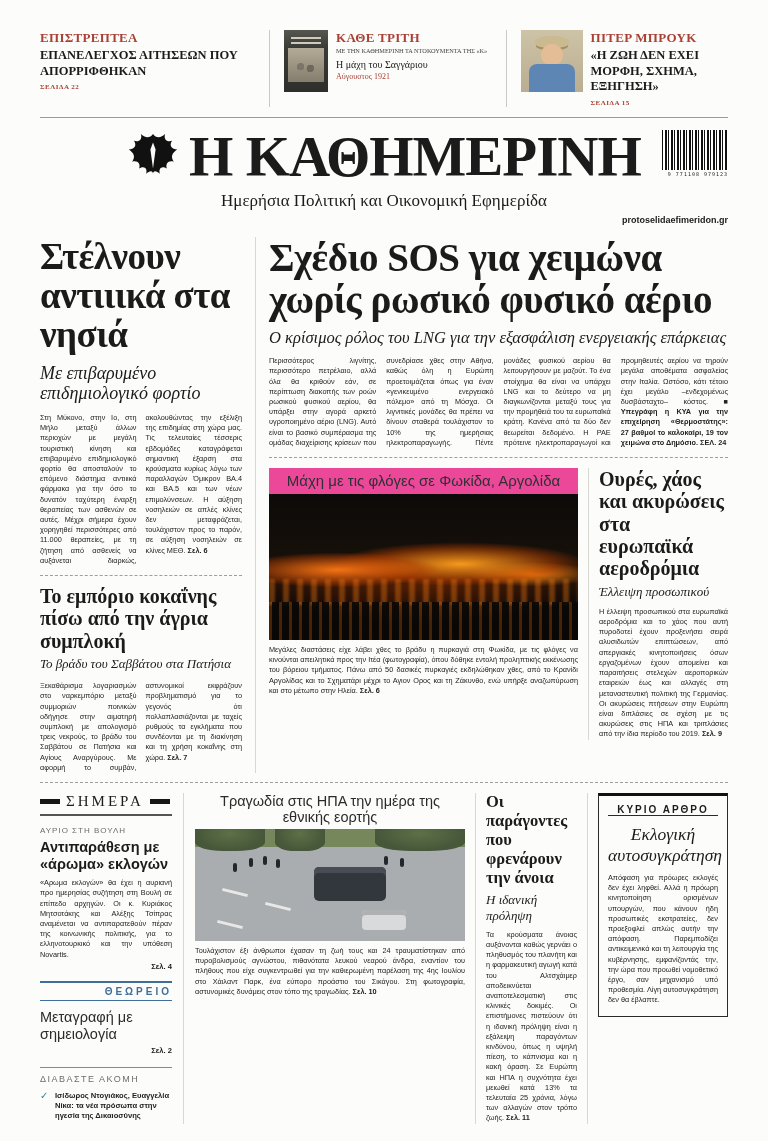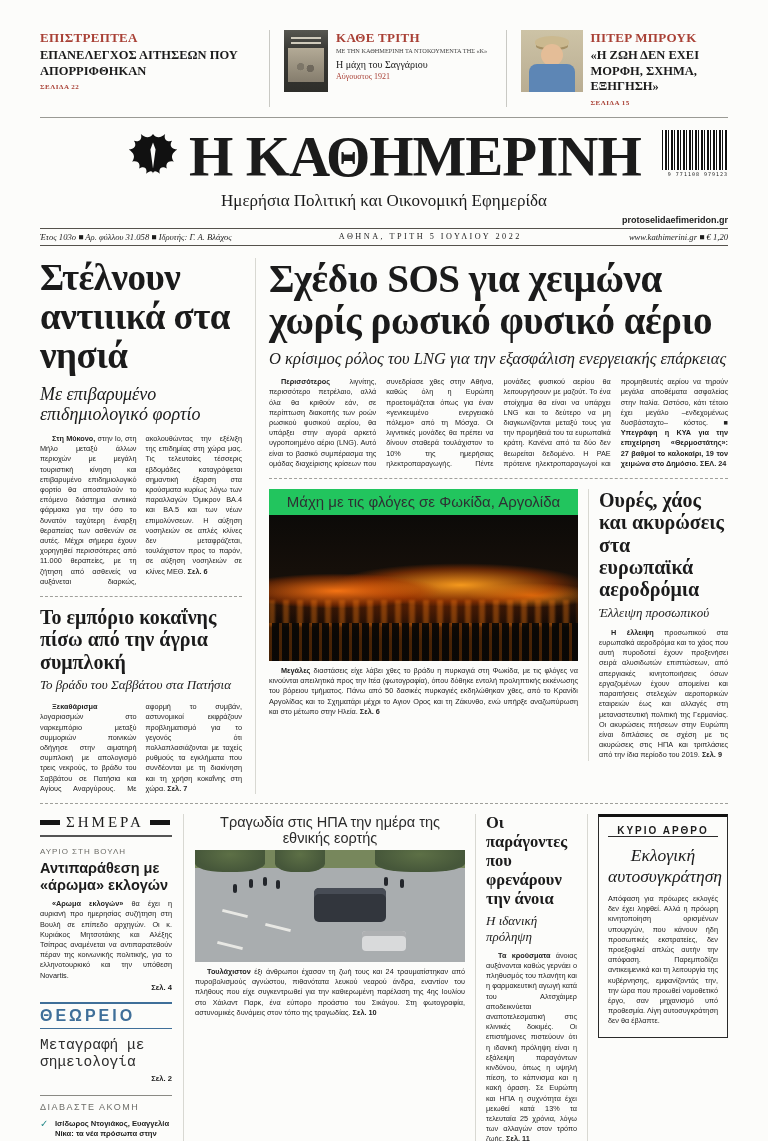--- a/index.html
+++ b/index.html
@@ -36,63 +36,63 @@
   .barcode-num{position:absolute;right:0;top:45px;font-size:5px;letter-spacing:1px;font-family:"DejaVu Sans Mono",monospace;}
   .mast-sub{font-size:17px;margin-top:6px;}
   .proto-row{text-align:right;font-family:"Liberation Sans",sans-serif;font-weight:bold;font-size:9px;margin-top:4px;}
   .dateline{display:flex;justify-content:space-between;align-items:center;border-top:1px solid #55524c;border-bottom:1px solid #55524c;
             margin-top:3px;padding:3px 0;font-size:8.6px;}
   .dl-left{font-style:italic;}
   .dl-center{letter-spacing:2.5px;font-size:8.2px;}
   .dl-right{font-style:italic;}
   
   .tiny{font-family:"Liberation Sans","DejaVu Sans",sans-serif;font-size:7.3px;line-height:1.4;color:#222;text-align:justify;}
-  .tiny b{font-weight:bold;margin-left:12px;}
+  .tiny b{font-weight:normal;}
   .serifhead-xl{font-size:37px;font-weight:bold;line-height:1.06;letter-spacing:-.5px;}
   .serifhead-l{font-size:39px;font-weight:600;line-height:1.08;letter-spacing:-.5px;}
   .serifhead-m{font-size:20px;font-weight:bold;line-height:1.12;}
   .serifhead-s{font-size:16.5px;font-weight:bold;line-height:1.15;}
   .subitalic{font-style:italic;font-size:18px;line-height:1.15;margin-top:8px;}
   .subitalic-s{font-style:italic;font-size:13px;margin-top:4px;}
   .dashes{border:0;border-top:1px dashed #9f9f9a;margin:9px 0;}
   .pageref{font-weight:bold;}
   
   .upper{display:grid;grid-template-columns:202px 1fr;column-gap:13px;margin-top:12px;}
   .upper .mainarea{border-left:1px solid #d8d8d2;padding-left:13px;}
   .lead-body{margin-top:9px;columns:2;column-gap:9px;}
   .main-sub{font-style:italic;font-size:16.5px;margin:7px 0 8px;}
   .main-body{columns:4;column-gap:10px;}
   .kbull{font-weight:bold;}
   
   .firegrid{display:grid;grid-template-columns:1fr 140px;column-gap:10px;margin-top:10px;}
   .fire-right{border-left:1px solid #d8d8d2;padding-left:10px;}
-  .fire-banner{background:#22c55e;color:#2e3133;font-family:"Liberation Sans",sans-serif;font-size:15px;text-align:center;padding:4px 0 5px;}
+  .fire-banner{background:#ec4899;color:#2e3133;font-family:"Liberation Sans",sans-serif;font-size:15px;text-align:center;padding:4px 0 5px;}
   .fire-photo{height:146px;position:relative;overflow:hidden;background:
      radial-gradient(ellipse 45% 16% at 22% 52%, rgba(255,120,20,.95), rgba(180,60,0,.4) 60%, transparent 75%),
      radial-gradient(ellipse 55% 20% at 62% 48%, rgba(255,160,30,.95), rgba(200,70,0,.45) 55%, transparent 75%),
      radial-gradient(ellipse 30% 12% at 85% 55%, rgba(255,140,20,.9), transparent 70%),
      radial-gradient(ellipse 70% 30% at 50% 62%, rgba(120,40,0,.6), transparent 80%),
      linear-gradient(180deg,#0c0a08 0%,#17100a 45%,#241208 55%,#120a06 70%,#060504 100%);}
   .fire-photo .glow{position:absolute;left:0;right:0;top:58%;height:18%;background:
      repeating-linear-gradient(90deg, rgba(255,130,20,.35) 0 6px, transparent 6px 14px);filter:blur(1px);}
   .fire-photo .water{position:absolute;left:0;right:0;bottom:0;height:26%;background:
      repeating-linear-gradient(90deg, rgba(255,120,10,.25) 0 3px, rgba(10,8,6,.9) 3px 10px);}
   .caption{margin-top:5px;}
   
   .lower{display:grid;grid-template-columns:132px 1fr;column-gap:11px;margin-top:10px;}
   .rail{padding-right:0;}
   .simera-head{display:flex;align-items:center;gap:6px;border-bottom:2px solid #555;padding-bottom:4px;}
   .simera-head .bar{flex:0 0 20px;height:5px;background:#161616;}
   .simera-head .t{font-size:15px;letter-spacing:3px;}
   .gray-kicker{font-family:"Liberation Sans",sans-serif;color:#6d6d68;font-size:8px;letter-spacing:1px;margin-top:10px;}
   .sans-head{font-family:"Liberation Sans",sans-serif;font-weight:bold;font-size:14.5px;line-height:1.18;margin-top:4px;}
   .railpage{text-align:right;font-weight:bold;font-size:7.6px;font-family:"Liberation Sans",sans-serif;margin-top:2px;}
-  .theoreio{border-top:2px solid #3f6f99;border-bottom:1px solid #3f6f99;margin-top:10px;padding:3px 0;text-align:left;
-            color:#3f6f99;font-family:"Liberation Sans",sans-serif;font-weight:bold;font-size:16px;letter-spacing:3px;}
-  .theo-title{font-family:Liberation Mono, monospace;font-size:14.5px;color:#2c2c2c;margin-top:8px;line-height:1.2;}
+  .theoreio{border-top:2px solid #3f6f99;border-bottom:1px solid #3f6f99;margin-top:10px;padding:3px 0;text-align:right;
+            color:#3f6f99;font-family:"Liberation Sans",sans-serif;font-weight:bold;font-size:10px;letter-spacing:3px;}
+  .theo-title{font-family:Liberation Sans, sans-serif;font-size:14.5px;color:#2c2c2c;margin-top:8px;line-height:1.2;}
   .readmore-head{border-top:1px solid #8a8a84;margin-top:12px;padding-top:6px;color:#6d6d68;
                  font-family:"Liberation Sans",sans-serif;font-size:9px;letter-spacing:1.5px;}
   .rm-item{display:flex;gap:5px;margin-top:7px;}
   .rm-check{color:#2a8c8c;font-weight:bold;font-size:10px;line-height:1;flex:0 0 10px;font-family:"DejaVu Sans",sans-serif;}
   .rm-text{font-family:"Liberation Sans",sans-serif;font-weight:bold;font-size:7.6px;line-height:1.35;color:#222;}
   .lower-right{border-left:1px solid #d8d8d2;padding-left:11px;}
   .midrow{display:grid;grid-template-columns:1fr 102px 141px;column-gap:10px;}
   .midrow > div + div{border-left:1px solid #d8d8d2;padding-left:10px;}
   .usa-head{font-family:"Liberation Sans",sans-serif;font-size:14.5px;text-align:center;color:#2b2b2b;padding-bottom:4px;}
   .usa-photo{height:112px;position:relative;overflow:hidden;background:linear-gradient(180deg,#77875c 0 16%,#a9adaf 16% 100%);}
@@ -151,25 +151,20 @@
     <div class="mast-title">
       <span><svg viewBox="0 0 60 52" aria-hidden="true">
             <path d="M30 4 C26 10 20 8 16 4 C18 10 14 14 8 12 C12 18 8 22 2 22 C8 26 10 30 6 36 C12 34 16 38 14 44 C20 40 24 44 22 50 C26 46 30 46 30 50 C30 46 34 46 38 50 C36 44 40 40 46 44 C44 38 48 34 54 36 C50 30 52 26 58 22 C52 22 48 18 52 12 C46 14 42 10 44 4 C40 8 34 10 30 4 Z M30 14 L33 22 L30 44 L27 22 Z" fill="#111"></path>
           </svg></span>
       <span>Η ΚΑΘΗΜΕΡΙΝΗ</span>
     </div>
     <div class="barcode"></div>
     <div class="barcode-num">9 771108 979123</div>
     <div class="mast-sub">Ημερήσια Πολιτική και Οικονομική Εφημερίδα</div>
     <div class="proto-row">protoselidaefimeridon.gr</div>
-    <div class="dateline">
-      <span class="dl-left">Έτος 103ο ■ Αρ. φύλλου 31.058 ■ Ιδρυτής: Γ. Α. Βλάχος</span>
-      <span class="dl-center">ΑΘΗΝΑ, ΤΡΙΤΗ 5 ΙΟΥΛΙΟΥ 2022</span>
-      <span class="dl-right">www.kathimerini.gr ■ € 1,20</span>
-    </div>
   </div>
 
   <div class="upper">
     <div class="leftcol">
       <div class="serifhead-xl">Στέλνουν αντιιικά στα νησιά</div>
       <div class="subitalic">Με επιβαρυμένο επιδημιολογικό φορτίο</div>
       <div class="lead-body tiny">
         <b>Στη Μύκονο,</b><span> στην Ιο, στη Μήλο μεταξύ άλλων περιοχών με μεγάλη τουριστική κίνηση και επιβαρυμένο επιδημιολογικό φορτίο θα αποσταλούν το επόμενο διάστημα αντιιικά φάρμακα για την όσο το δυνατόν ταχύτερη έναρξη θεραπείας των ασθενών σε αυτές. Μέχρι σήμερα έχουν χορηγηθεί περισσότερες από 11.000 θεραπείες, με τη ζήτηση από ασθενείς να αυξάνεται διαρκώς, ακολουθώντας την εξέλιξη της επιδημίας στη χώρα μας. Τις τελευταίες τέσσερις εβδομάδες καταγράφεται σημαντική έξαρση στα κρούσματα κυρίως λόγω των παραλλαγών Όμικρον ΒΑ.4 και ΒΑ.5 και των νέων επιμολύνσεων. Η αύξηση νοσηλειών σε απλές κλίνες δεν μεταφράζεται, τουλάχιστον προς το παρόν, σε αύξηση νοσηλειών σε κλίνες ΜΕΘ.</span>
         <span class="pageref">Σελ. 6</span>
       </div>

